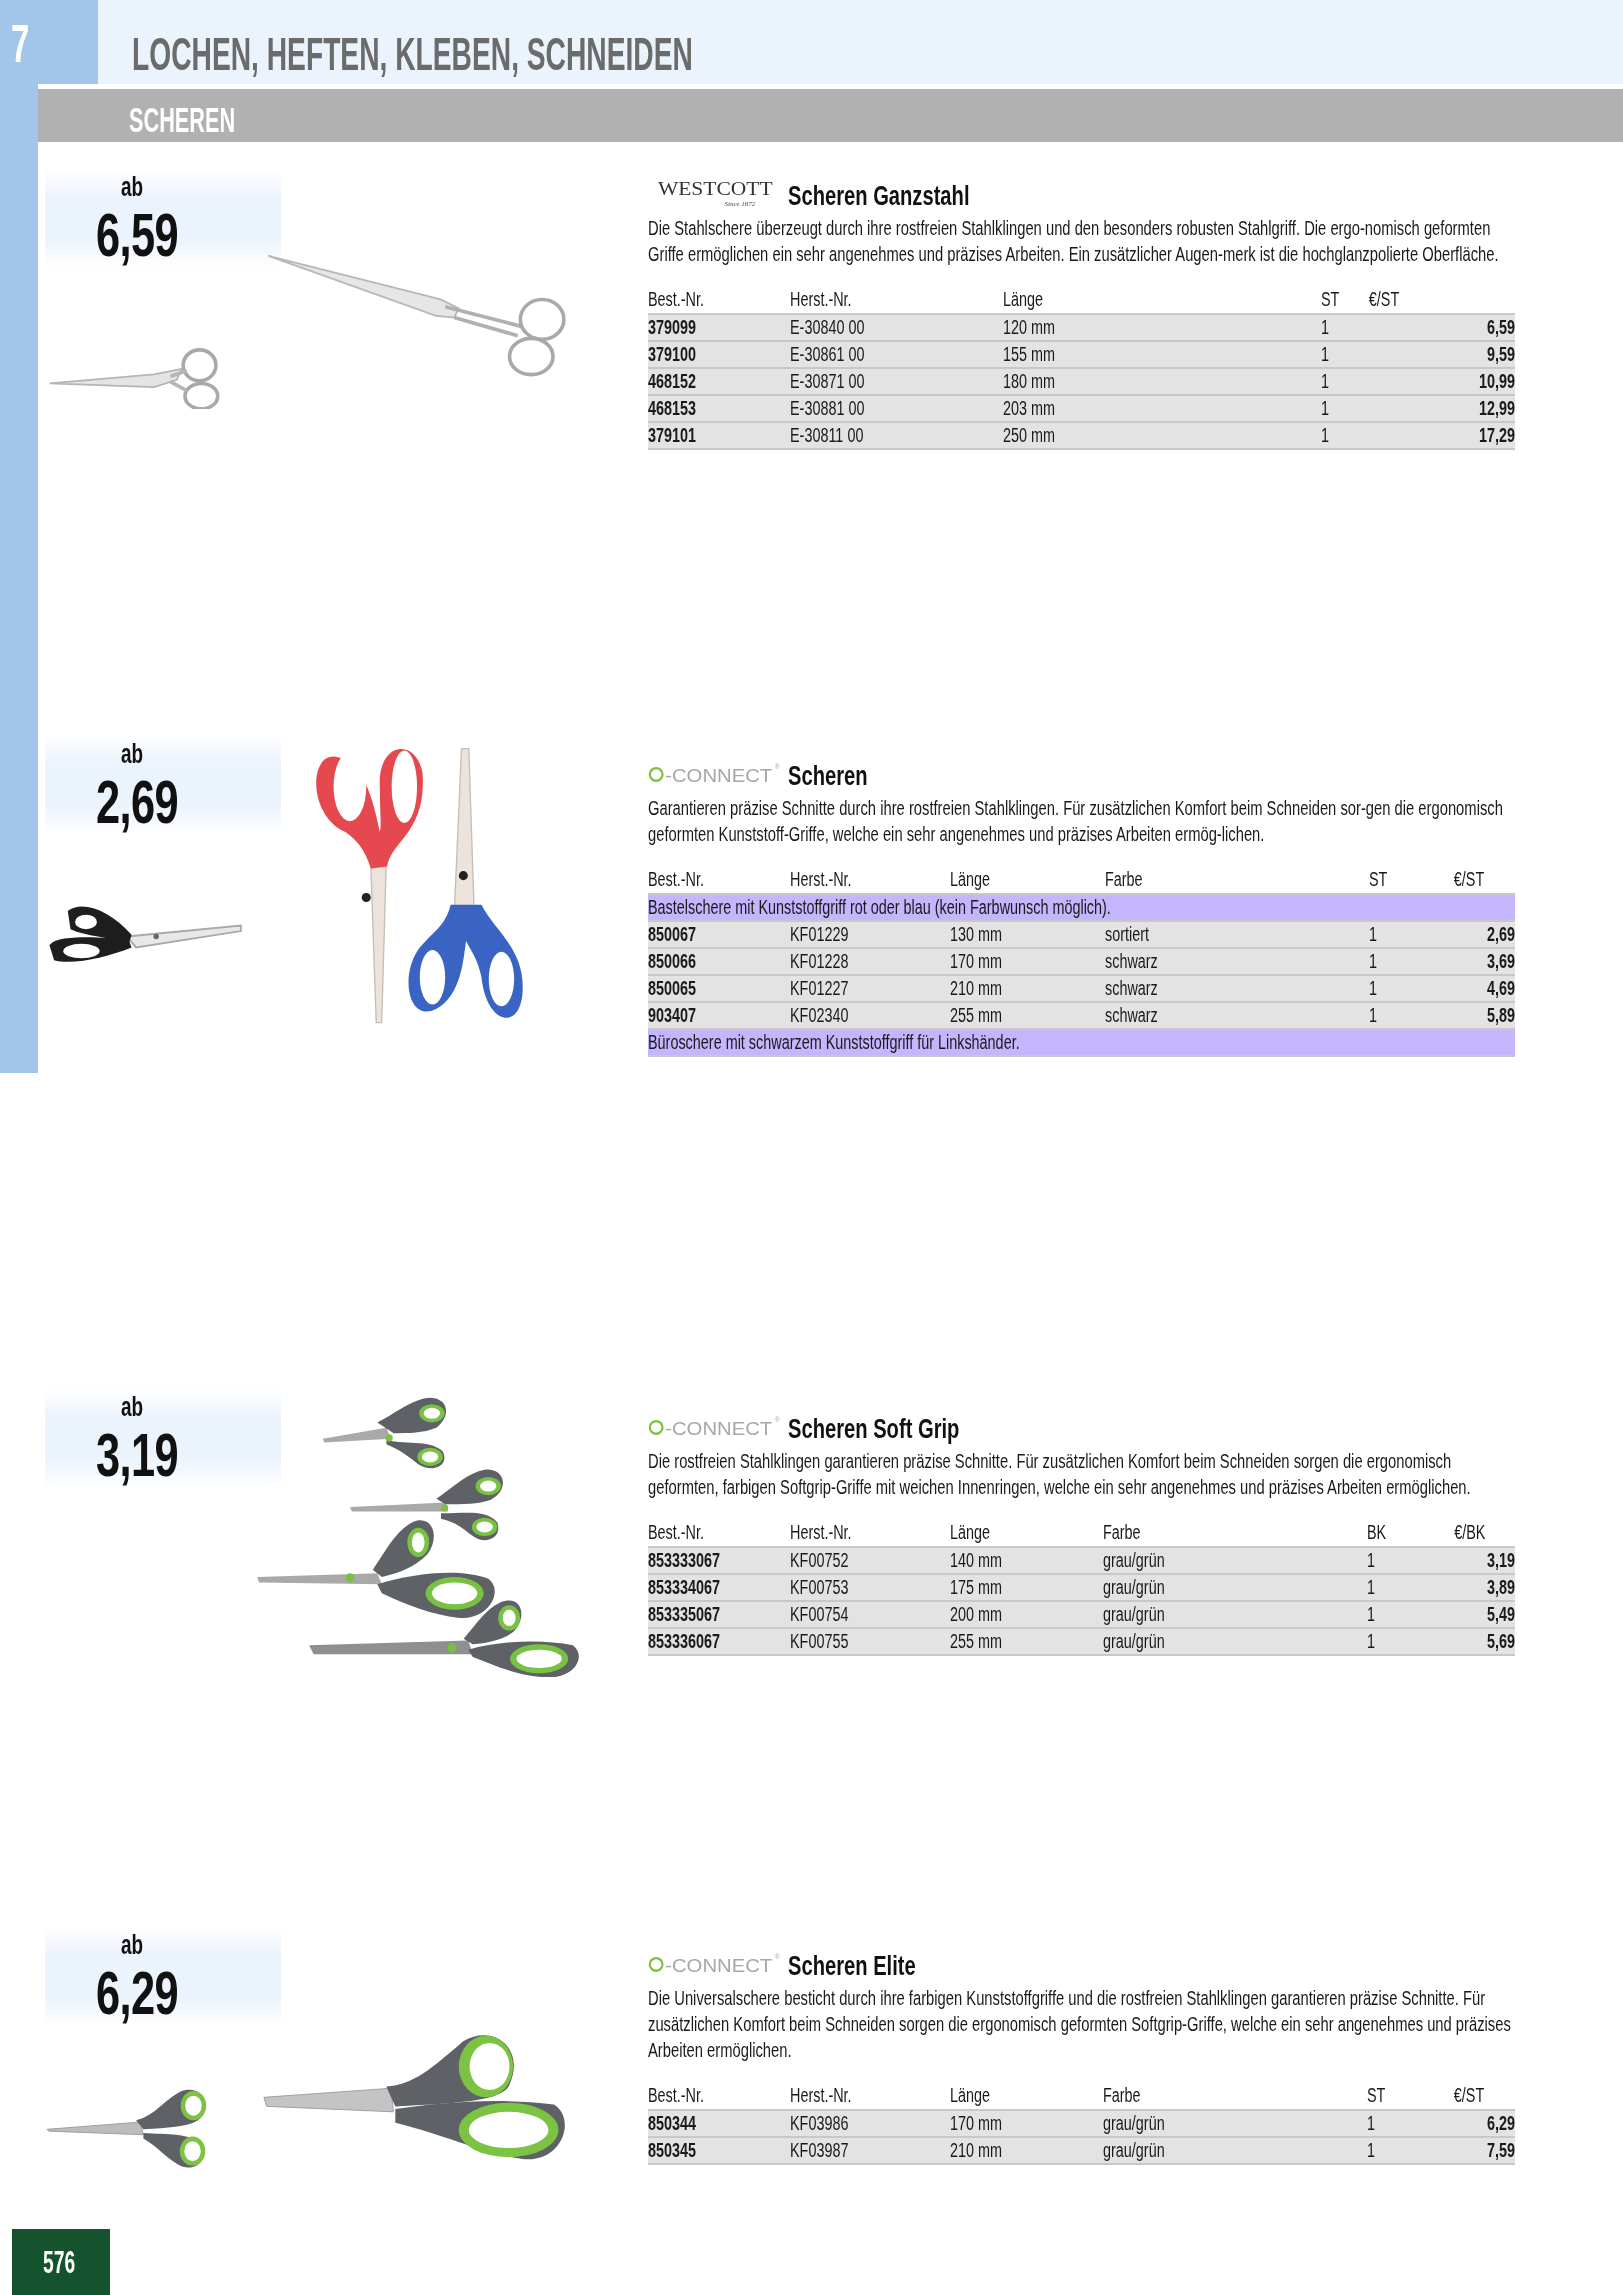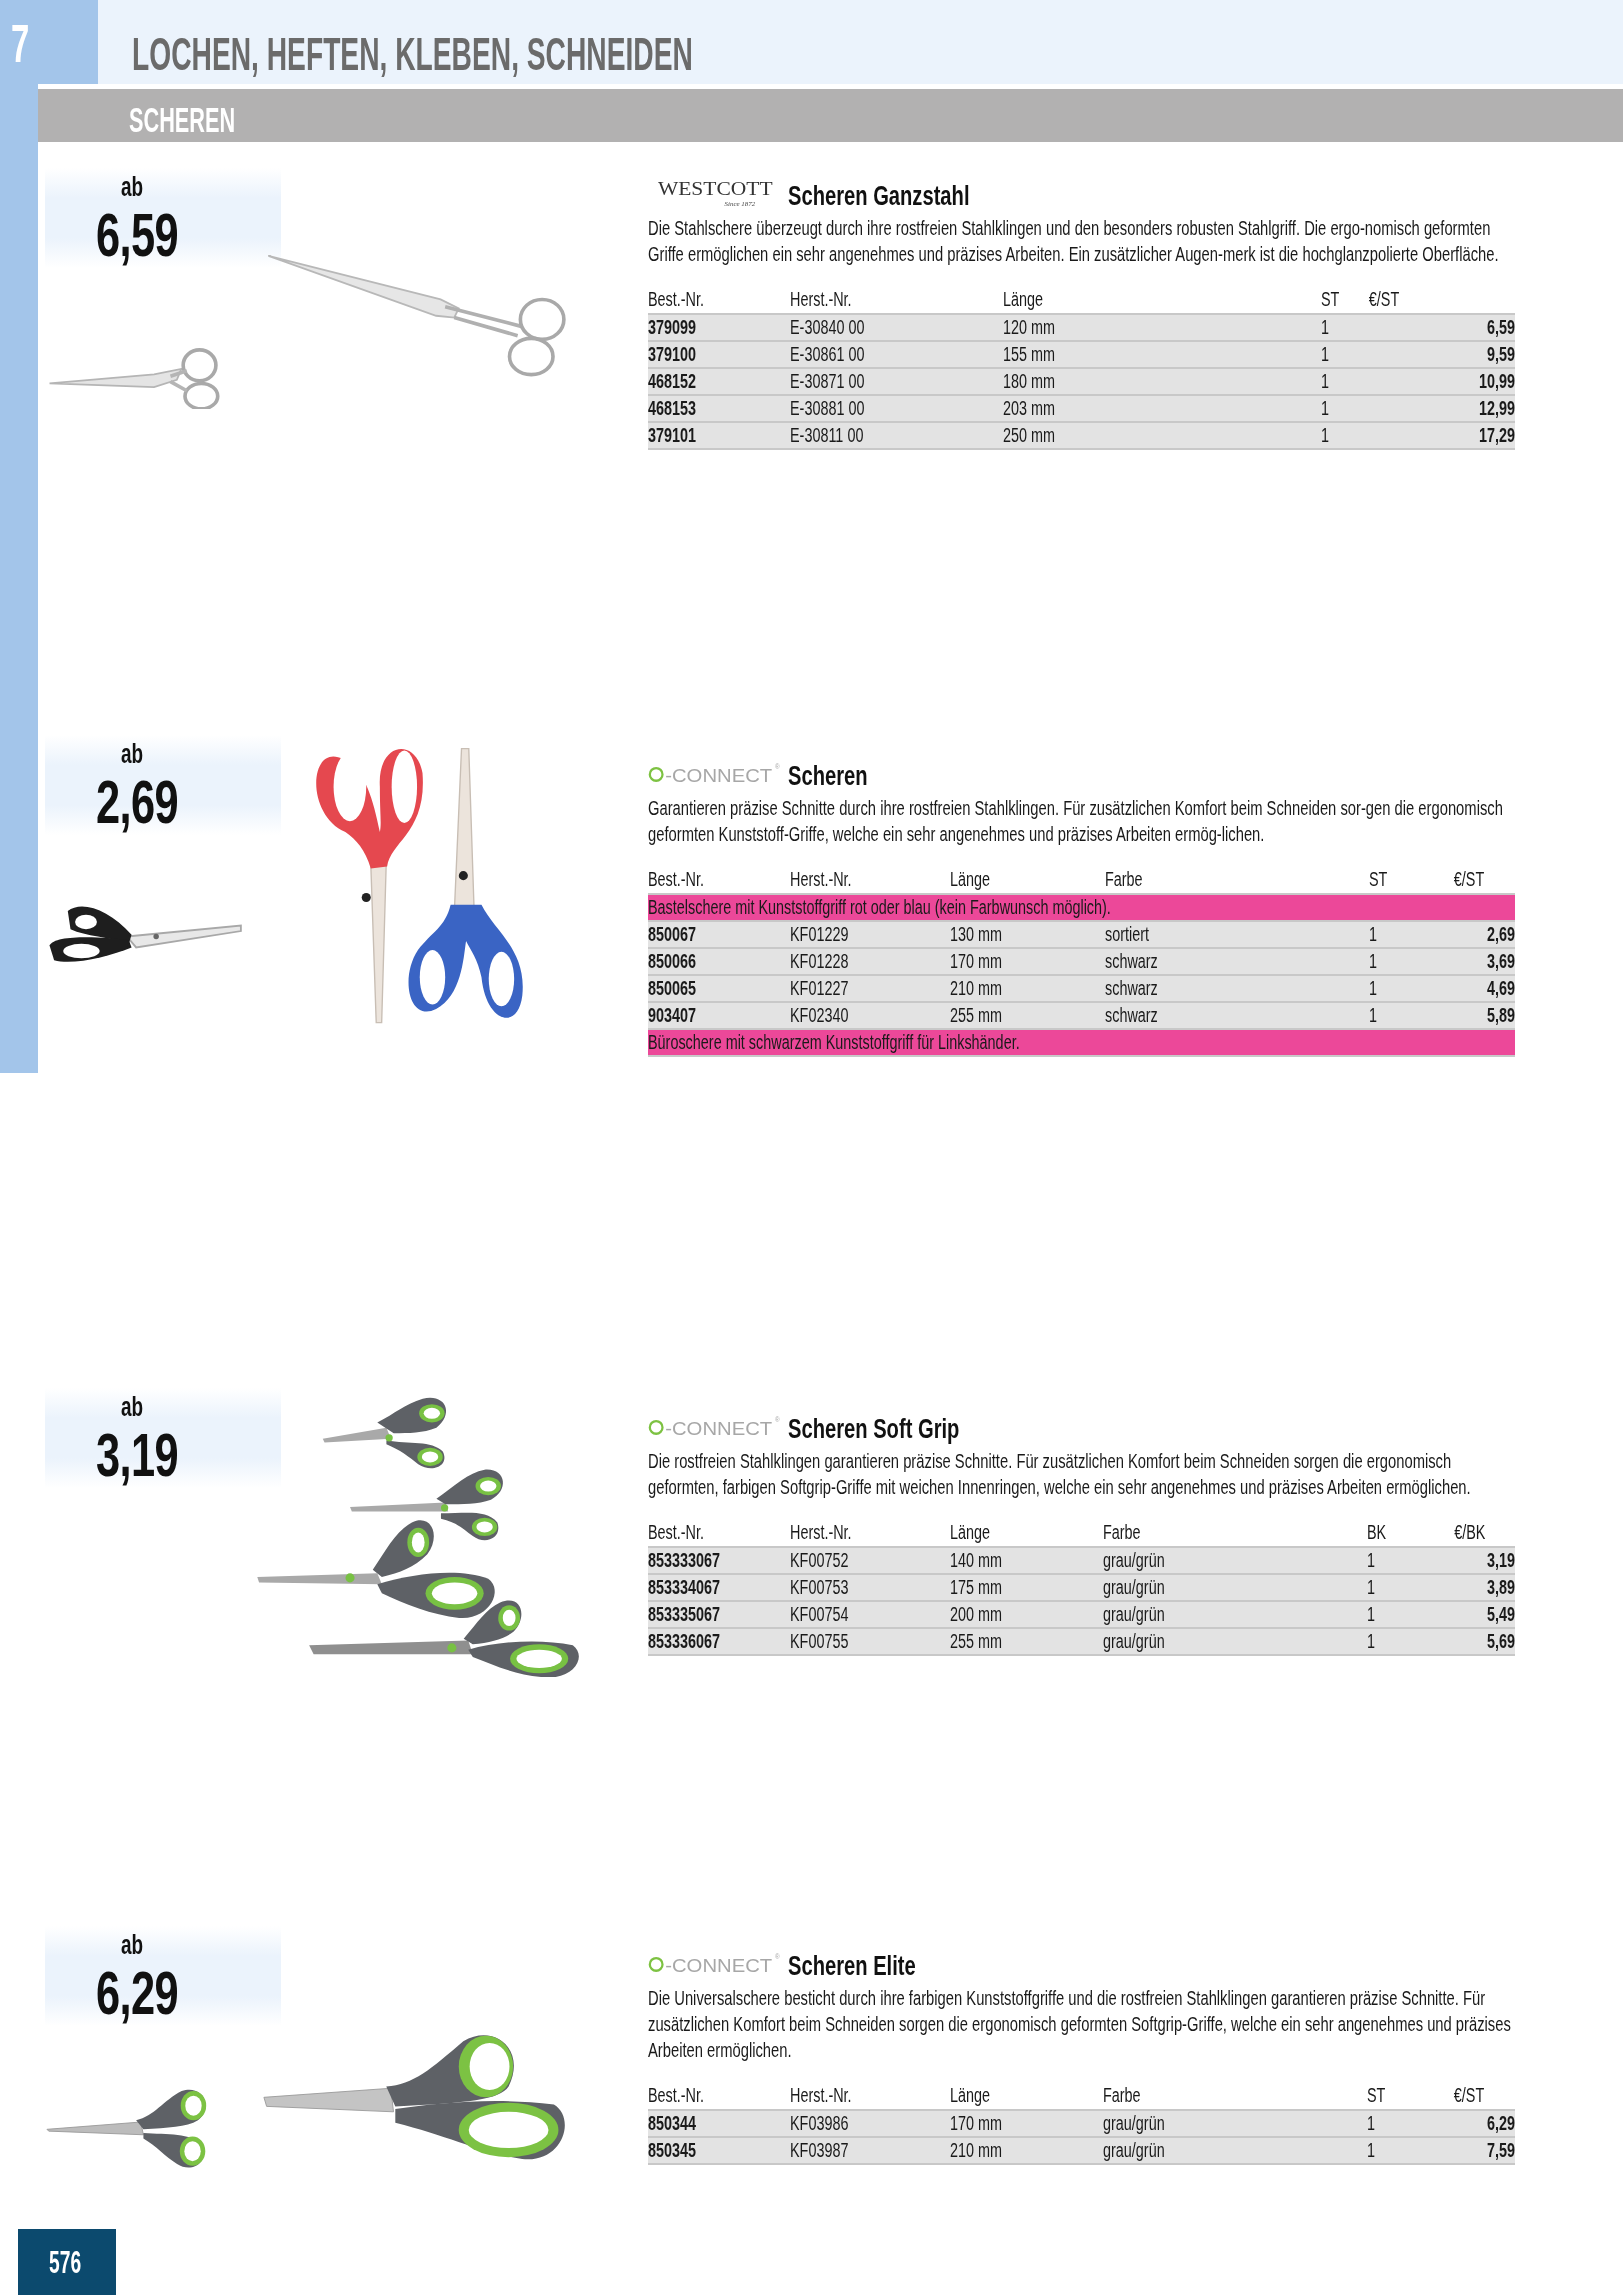--- a/index.html
+++ b/index.html
@@ -28,29 +28,29 @@
   .prod-head { position: relative; height: 31px; white-space: nowrap; }
   .brand-logo { position: absolute; left: 0; top: 0; height: 31px; }
   .prod-title { position: absolute; top: 1.8px; font-size: 28px; font-weight: bold; color: #111; transform: scaleX(0.72); transform-origin: left top; white-space: nowrap; }
   .prod-desc { position: relative; margin-top: 5.5px; font-size: 20.5px; line-height: 26px; color: #1a1a1a; width: 1205px; transform: scaleX(0.72); transform-origin: left top; }
 
   table.ptable { position: relative; width: 867px; border-collapse: collapse; margin-top: 20px; font-size: 20px; }
   table.ptable th, table.ptable td { padding: 0; height: 27px; white-space: nowrap; }
   table.ptable th { font-weight: normal; text-align: left; height: 27px; border-bottom: 2.7px solid #c8c8c8; vertical-align: middle; }
   table.ptable td { border-bottom: 2.7px solid #c8c8c8; vertical-align: middle; }
   table.ptable tr.item td { background: #e3e3e3; }
-  table.ptable tr.note td { background: #ec4899; }
+  table.ptable tr.note td { background: #c4b5fd; }
   .t { display: inline-block; transform: scaleX(0.72); transform-origin: left center; }
   .tr { display: inline-block; transform: scaleX(0.72); transform-origin: right center; }
   .b { font-weight: bold; }
   .ra { text-align: right; }
 
   
   .img-box { position: absolute; }
-  .page-num-tab { position: absolute; left: 18px; top: 2229px; width: 98px; height: 66px; background: #0c4a6e; }
+  .page-num-tab { position: absolute; left: 12px; top: 2229px; width: 98px; height: 66px; background: #14532d; }
   .page-num { position: absolute; left: 31px; top: 16.4px; font-size: 31px; font-weight: bold; color: #ffffff; transform: scaleX(0.62); transform-origin: left top; }
 </style>
 </head>
 <body>
 
 <div class="header-band"></div>
 <div class="chapter-tab">
   <span class="chapter-num">7</span>
 </div>
 <h1 class="page-title">LOCHEN, HEFTEN, KLEBEN, SCHNEIDEN</h1>

